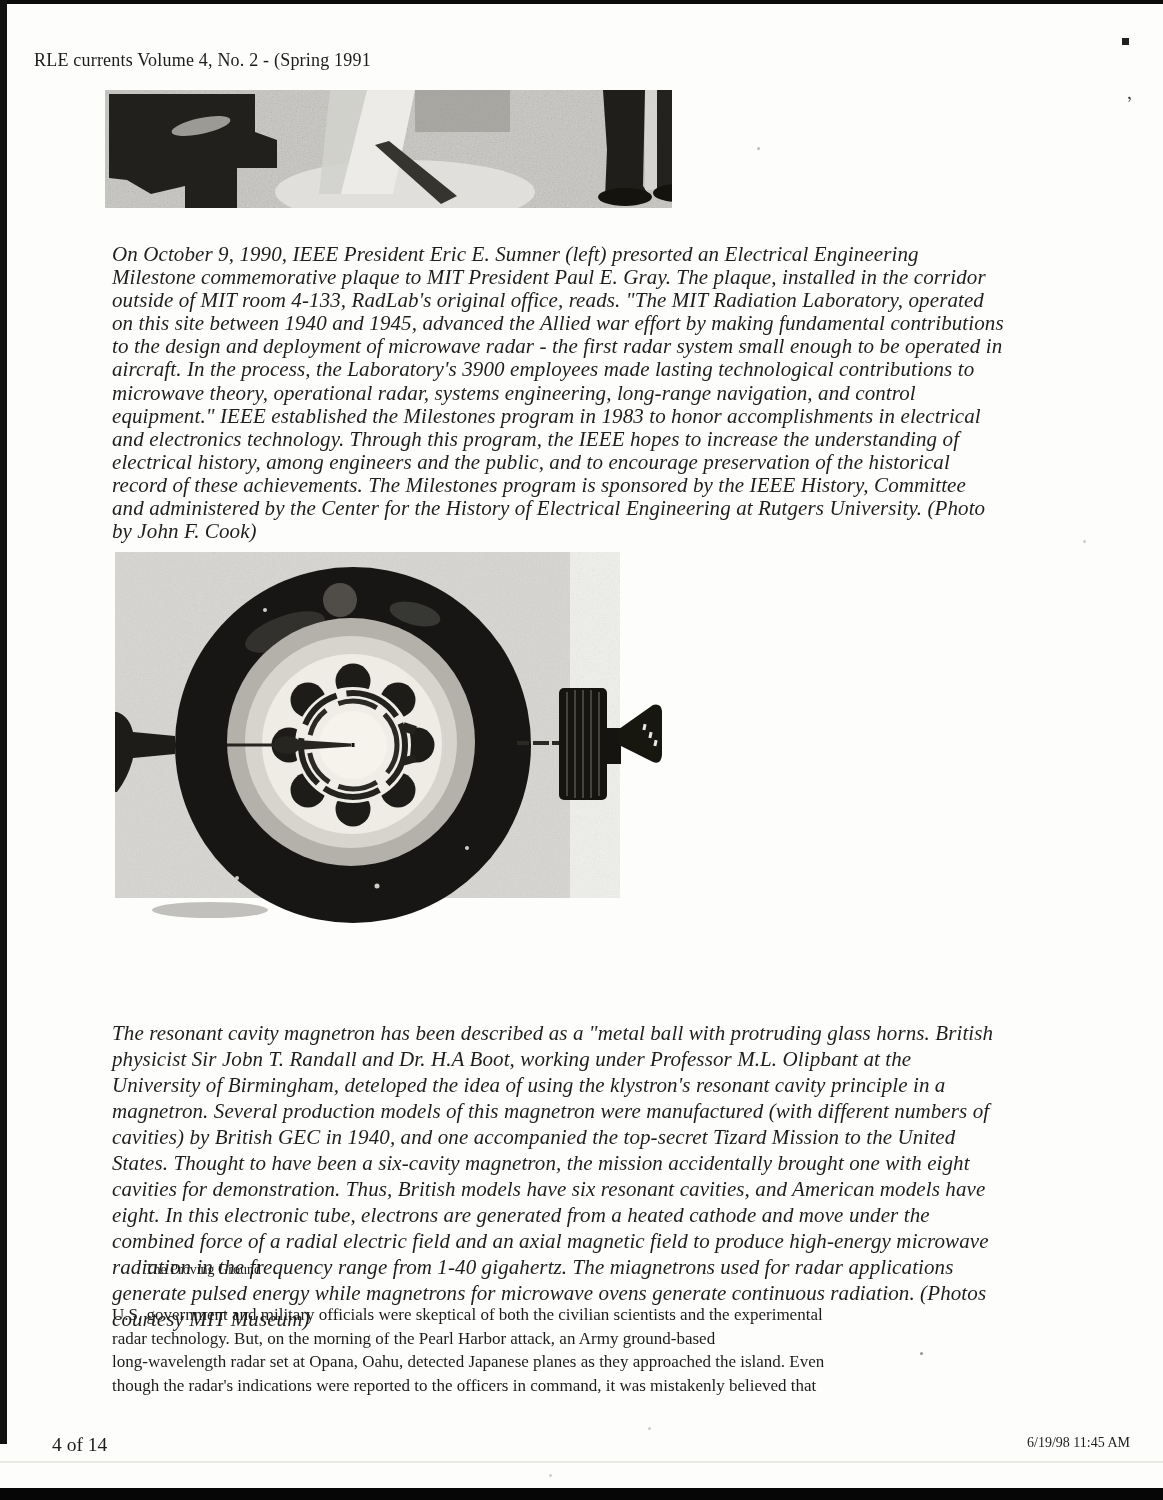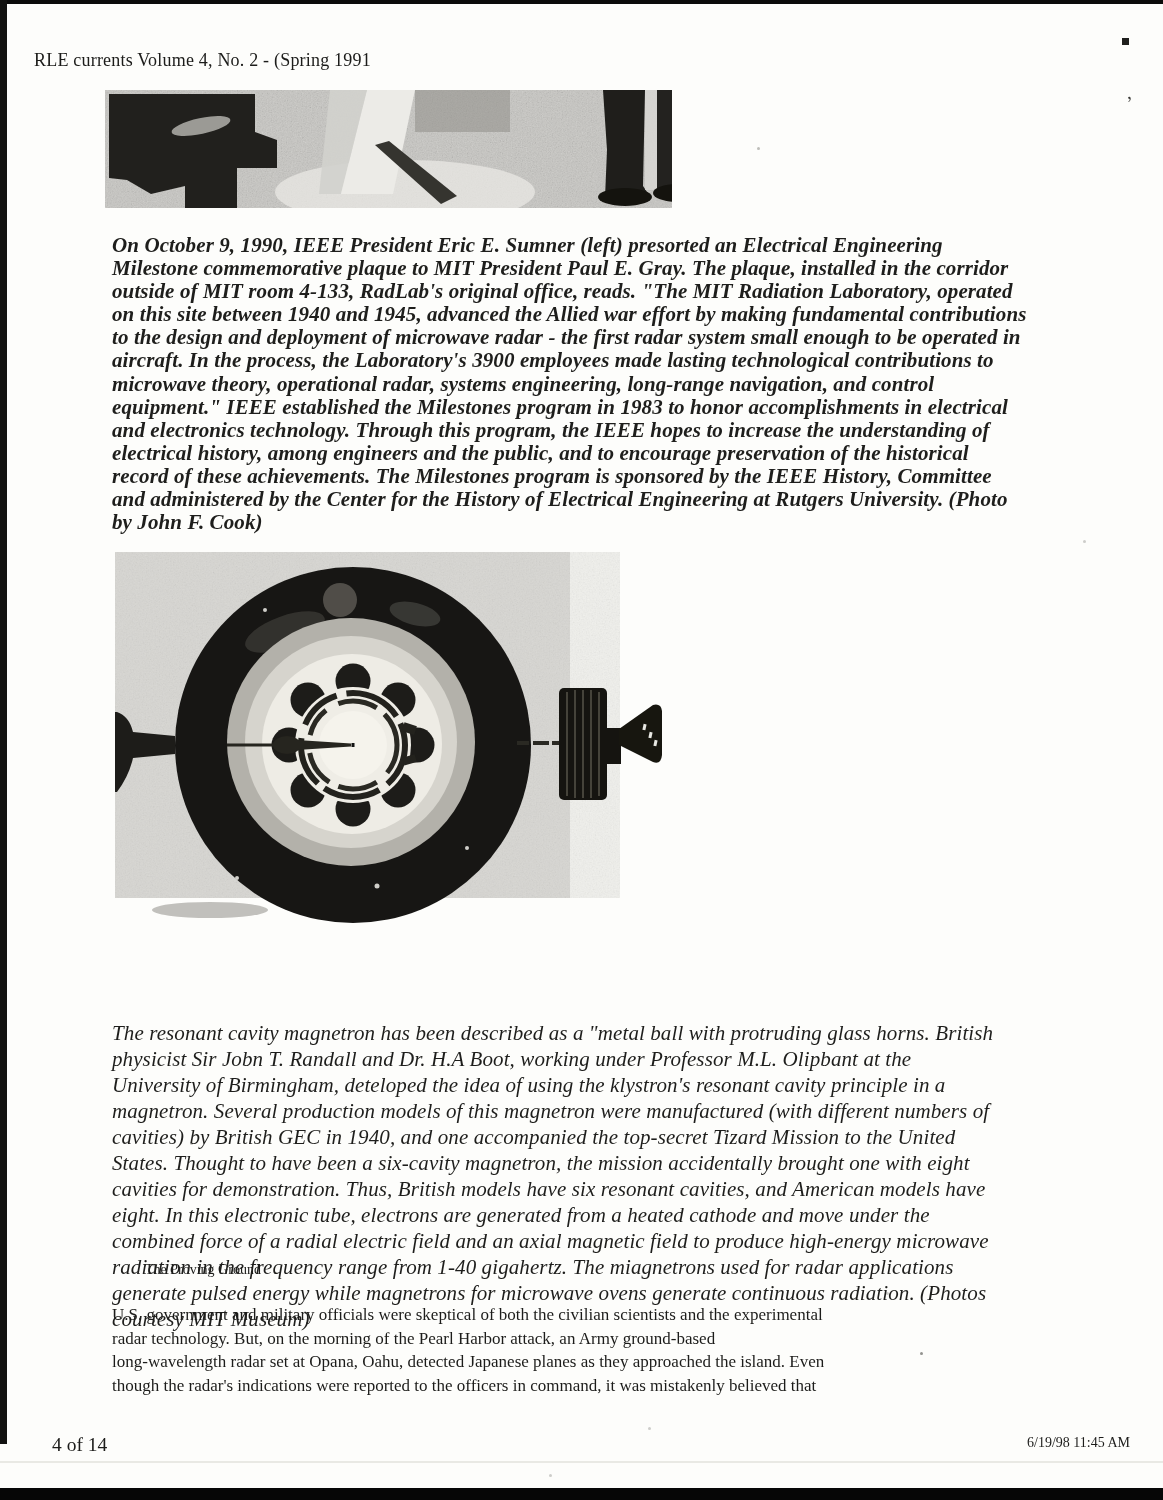--- a/index.html
+++ b/index.html
@@ -22,21 +22,21 @@
       -109px 1280px 0 rgba(95,95,88,.3), 163px 1205px 0 rgba(60,60,55,.55),
       -567px 995px 0 rgba(95,95,88,.3), -208px 1327px 0 rgba(95,95,88,.3);}
   
   .hdr-left{position:absolute;left:34px;top:22px;font-size:18px;letter-spacing:.2px;margin-top:28px;}
   .hdr-right{position:absolute;left:833px;top:21px;font-size:21.5px;}
   .ft-left{position:absolute;left:52px;top:1434px;font-size:19.5px;}
   .ft-right{position:absolute;right:33px;top:1435px;font-size:14px;}
   
   .caption{position:absolute;left:112px;font-style:italic;font-size:21px;line-height:23.1px;
     white-space:pre;letter-spacing:.1px;color:#1e1e1c;}
-  .cap1{top:234px;font-weight:bold;}
+  .cap1{top:243px;}
   .cap2{top:1020px;line-height:26px;}
   .heading{position:absolute;left:112px;top:1262px;font-size:14px;margin-left:33px;}
   .bodytext{position:absolute;left:112px;top:1303px;font-size:17px;line-height:23.6px;white-space:pre;}
   
   .photo-top{position:absolute;left:105px;top:90px;width:567px;height:118px;}
   .photo-mag{position:absolute;left:115px;top:548px;width:555px;height:382px;}
 </style>
 </head>
 <body>
 

